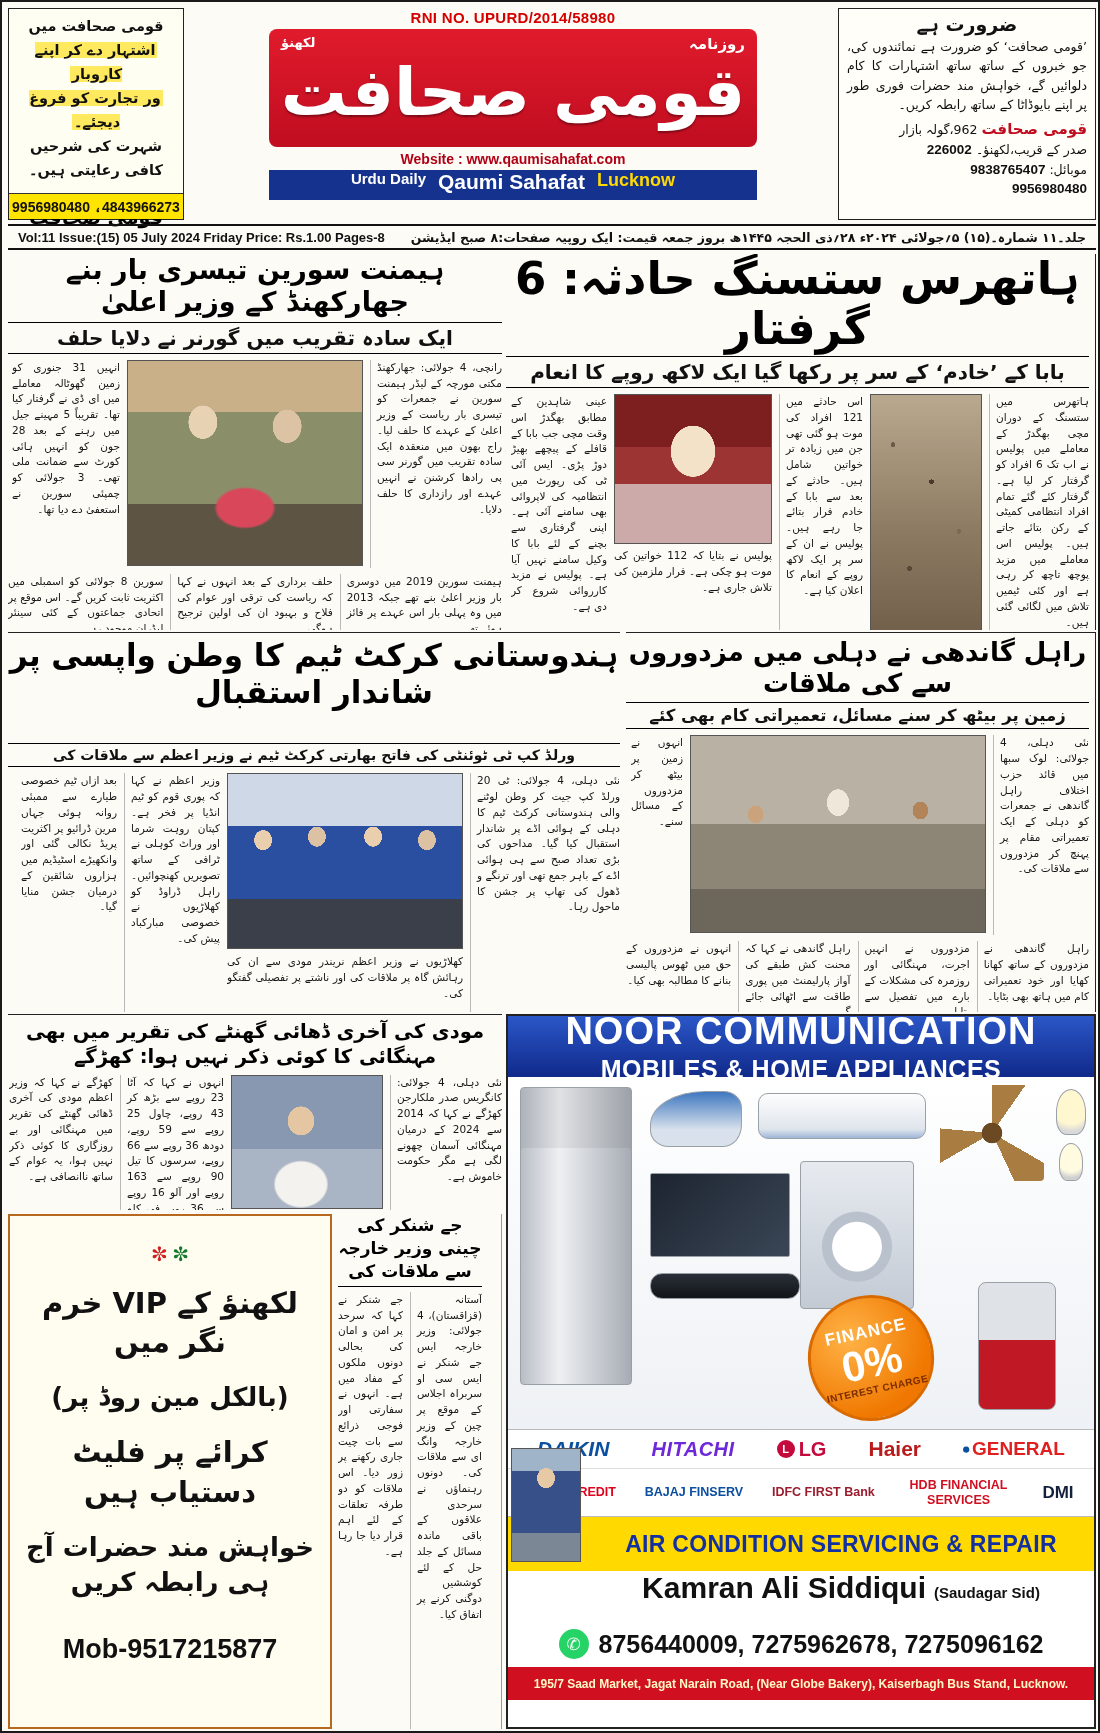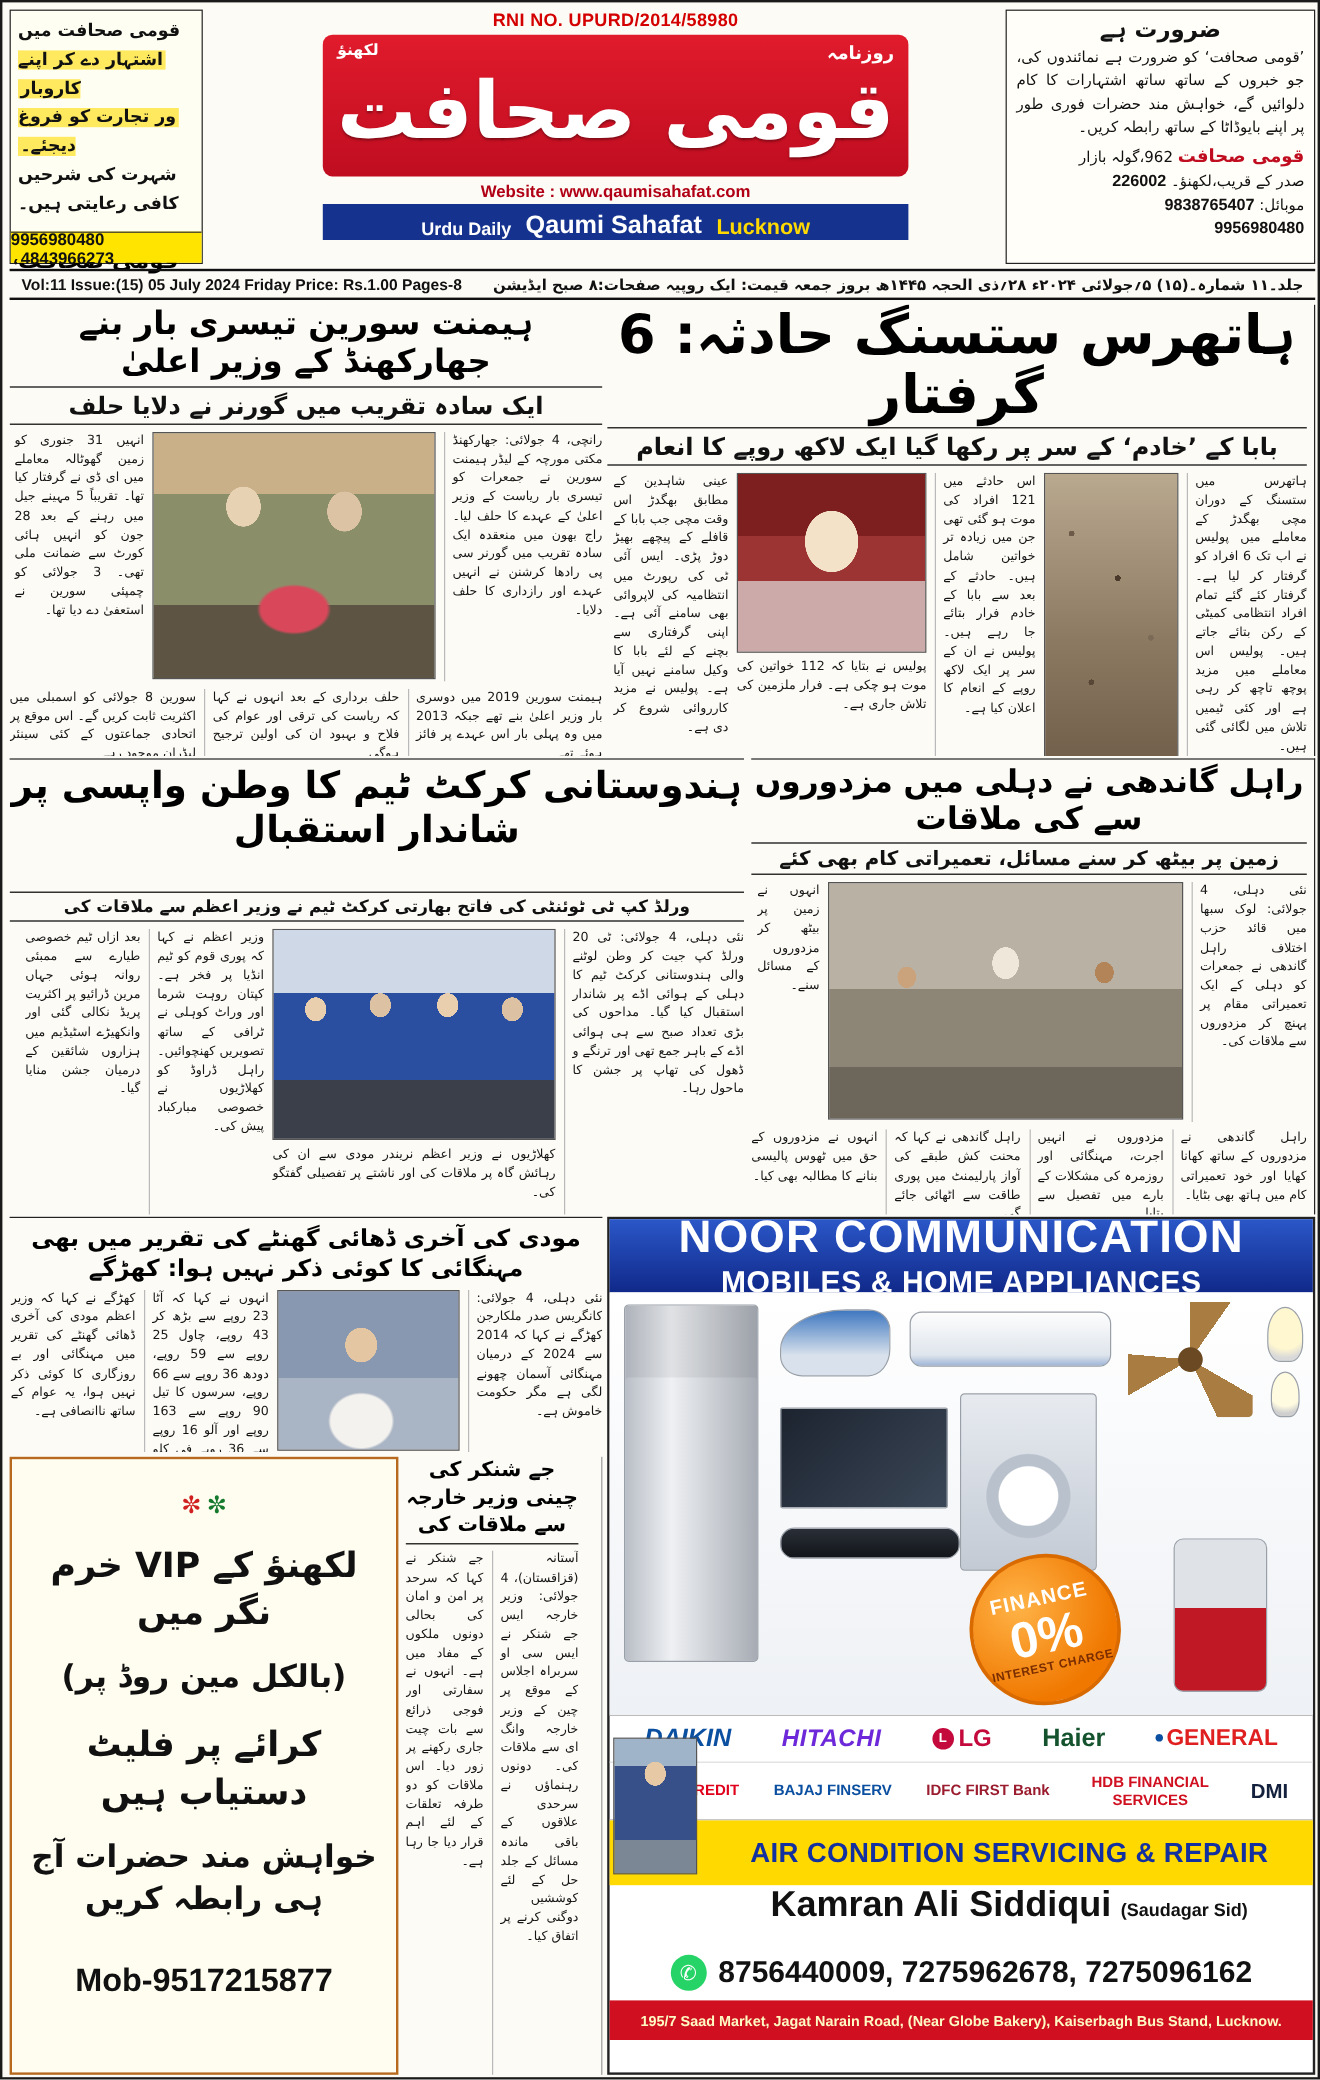--- a/index.html
+++ b/index.html
@@ -7,35 +7,35 @@
   .page {
     position: relative; width: 1100px; height: 1733px; margin: 0 auto;
     background: #fcfbf6; border: 2px solid #1a1a1a; overflow: hidden;
     font-family: "Liberation Sans", sans-serif; color:#111;
   }
   .abs { position: absolute; }
   .urdu { direction: rtl; font-family: "DejaVu Sans", sans-serif; }
   .body-text { font-size: 10.5px; line-height: 1.5; text-align: justify; color:#161616; overflow:hidden; }
 
   
-  .hdr-left { left:6px; top:6px; width:161px; height:212px; border:1.5px solid #222; background:#fffef2; padding:6px 6px 30px 6px; text-align:left; }
+  .hdr-left { left:6px; top:6px; width:176px; height:212px; border:1.5px solid #222; background:#fffef2; padding:6px 6px 30px 6px; text-align:center; }
   .hdr-left .ln { font-size:14.5px; font-weight:700; line-height:1.65; }
   .hl { background:#ffe95e; padding:0 2px; }
   .hdr-left .mgr { margin-top:6px; font-size:15px; font-weight:800; }
   .hdr-left .brand { font-size:19px; font-weight:900; color:#000; }
   .hdr-left .phone-strip { position:absolute; left:0; right:0; bottom:0; height:26px; background:#ffe400; border-top:1px solid #333; font-weight:800; font-size:14px; display:flex; align-items:center; justify-content:center; font-family:"Liberation Sans",sans-serif; }
 
   .hdr-center { left:190px; top:6px; width:642px; height:212px; }
   .rni { text-align:center; color:#d40000; font-weight:800; font-size:15px; letter-spacing:.3px; margin-top:1px; }
   .masthead { position:relative; width:488px; height:118px; margin:3px auto 0; background:linear-gradient(180deg,#e01b2c,#c00d20); border-radius:8px; color:#fff; }
   .mast-city { position:absolute; left:12px; top:6px; font-size:13px; font-weight:700; }
   .mast-daily { position:absolute; right:12px; top:6px; font-size:15px; font-weight:700; }
   .mast-title { position:absolute; inset:0; display:flex; align-items:center; justify-content:center; font-size:66px; font-weight:900; padding-top:8px; text-shadow:0 2px 2px rgba(0,0,0,.35); }
   .website { text-align:center; color:#b10015; font-weight:800; font-size:14px; margin-top:4px; }
-  .blue-strip { width:488px; height:30px; margin:3px auto 0; background:#15338e; color:#fff; display:flex; align-items:flex-end; justify-content:center; gap:12px; }
+  .blue-strip { width:488px; height:30px; margin:3px auto 0; background:#15338e; color:#fff; display:flex; align-items:flex-start; justify-content:center; gap:12px; }
   .strip-left { font-size:15px; font-weight:600; }
   .strip-title { font-size:21px; font-weight:900; }
   .strip-city { font-size:18px; font-weight:800; color:#ffd900; }
 
   .hdr-right { left:836px; top:6px; width:258px; height:212px; border:1.5px solid #222; background:#fffef8; padding:4px 8px; }
   .need-title { text-align:center; font-size:19px; font-weight:900; }
   .need-body { font-size:12.5px; line-height:1.55; text-align:justify; margin-top:2px; }
   .office { margin-top:4px; text-align:right; font-size:12.5px; line-height:1.45; }
   .office .o-brand { color:#c00d20; font-weight:900; font-size:15px; }
   .office b.num { font-family:"Liberation Sans",sans-serif; font-size:13.5px; }
@@ -150,21 +150,21 @@
   .badge { position:absolute; left:300px; top:218px; width:126px; height:126px; border-radius:50%; background:radial-gradient(circle at 35% 30%, #ffb347, #f07800 70%); border:3px solid #d96a00; display:flex; flex-direction:column; align-items:center; justify-content:center; transform:rotate(-12deg); color:#fff; }
   .badge .b-top { font-size:17px; font-weight:900; letter-spacing:1px; }
   .badge .b-main { font-size:42px; font-weight:900; line-height:1; }
   .badge .b-bottom { font-size:10px; font-weight:800; color:#7a2d00; letter-spacing:.5px; }
   .noor-brands { height:40px; display:flex; align-items:center; justify-content:space-around; border-top:1.5px solid #bbb; border-bottom:1px solid #ddd; padding:0 8px; }
   .br { font-weight:900; }
   .br-daikin { color:#0a4fa0; font-style:italic; font-size:21px; }
   .br-hitachi { color:#6d28d9; font-size:20px; letter-spacing:.5px;font-style:italic; }
   .br-lg { color:#c4093c; font-size:20px; display:flex; align-items:center; gap:4px; }
   .lg-mark { width:18px; height:18px; border-radius:50%; background:#c4093c; color:#fff; font-size:11px; display:flex; align-items:center; justify-content:center; font-weight:900; }
-  .br-haier { color:#14532d; font-size:21px; }
+  .br-haier { color:#b91c1c; font-size:21px; }
   .br-general { color:#e02020; font-size:19px; }
   .br-general::before { content:"⬤"; color:#0a4fa0; font-size:10px; margin-right:3px; vertical-align:middle; }
   .noor-partners { height:48px; display:flex; align-items:center; justify-content:space-around; border-bottom:1.5px solid #bbb; padding:0 6px; text-align:center; }
   .pt { font-weight:900; font-size:12.5px; max-width:110px; line-height:1.15; }
   .pt-home { color:#e0001b; }
   .pt-bajaj { color:#0a4fa0; }
   .pt-idfc { color:#9a1c2e; }
   .pt-hdb { color:#d01020; }
   .pt-dmi { color:#14213d; font-size:17px; }
   .noor-service { height:54px; background:#ffd900; color:#1330a0; font-weight:900; font-size:23px; display:flex; align-items:center; justify-content:center; padding-left:80px; letter-spacing:.3px; }

